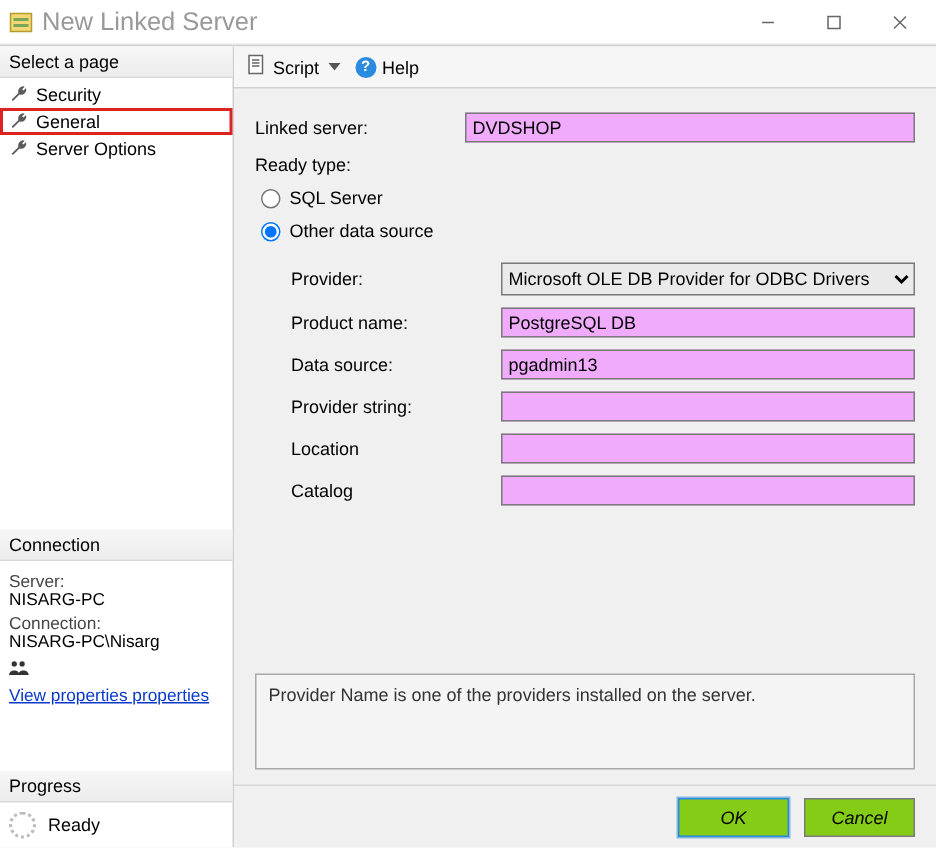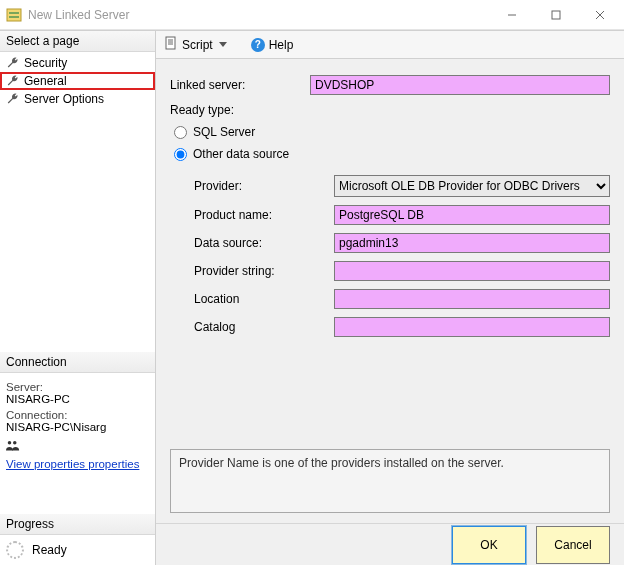--- a/index.html
+++ b/index.html
@@ -17,21 +17,21 @@
   .titlebar {
     height: 30px;
     display: flex;
     align-items: center;
     padding: 0 2px 0 6px;
     background: #fff;
     border-bottom: 1px solid #e5e5e5;
     color: #999;
   }
   .titlebar .app-icon { width:16px; height:16px; margin-right:6px; display:inline-block; }
-  .titlebar .title { flex:1; font-size:12px; color:#999; }
+  .titlebar .title { flex:1; font-size:17px; color:#999; }
   .win-btns { display:flex; }
   .win-btn { width:44px; height:28px; display:flex; align-items:center; justify-content:center; color:#666; }
   .win-btn svg { width:10px; height:10px; }
 
   .outer {
     display:flex;
     height: calc(565px - 30px);
     border-top:1px solid #d0d0d0;
   }
 
@@ -78,21 +78,21 @@
   .right {
     flex:1;
     background:#f0f0f0;
     display:flex;
     flex-direction:column;
   }
   .toolbar {
     height:28px;
     display:flex;
     align-items:center;
-    gap:24px;
+    gap:10px;
     padding:0 8px;
     background:#f6f6f6;
     border-bottom:1px solid #d0d0d0;
   }
   .tool-item { display:flex; align-items:center; gap:4px; font-size:12px; }
   .dropdown-caret {
     width:0; height:0; border-left:4px solid transparent; border-right:4px solid transparent; border-top:5px solid #555;
     margin-left:2px;
   }
   .help-circle {
@@ -144,26 +144,27 @@
     display:flex;
     justify-content:flex-end;
     align-items:center;
     gap:10px;
     padding:0 14px;
     background:#f0f0f0;
     border-top:1px solid #d6d6d6;
   }
   .btn {
     min-width:74px;
-    height:38px;
+    height:26px;
     font-size:12px;
     border:1px solid #7a7a7a;
-    background:#fef9c3;
+    background:#84cc16;
     font-family:inherit;
     padding:0 12px;
+    font-style:italic;
   }
   .btn.primary {
     border:1px solid #2a8ae0;
     outline:1px solid #88b7e0;
   }
 </style>
 </head>
 <body>
 
 <div class="titlebar">

